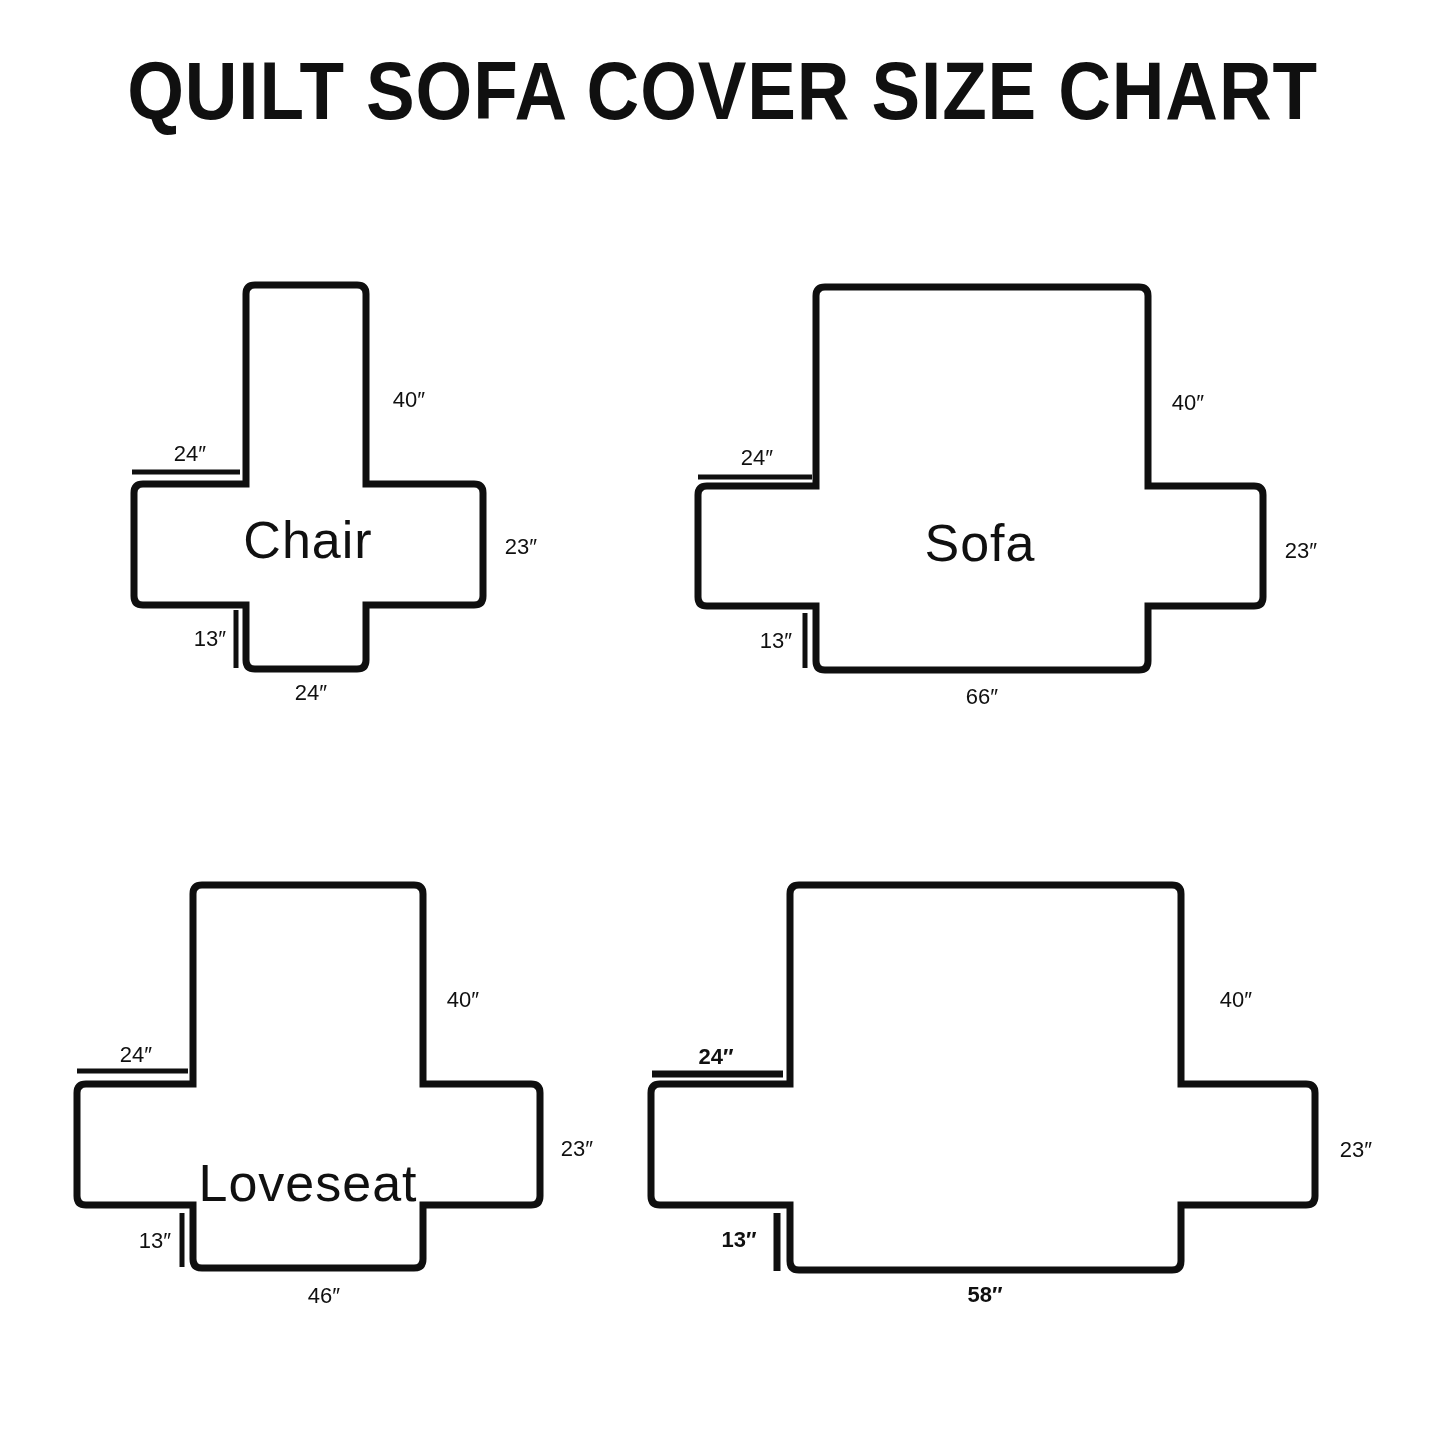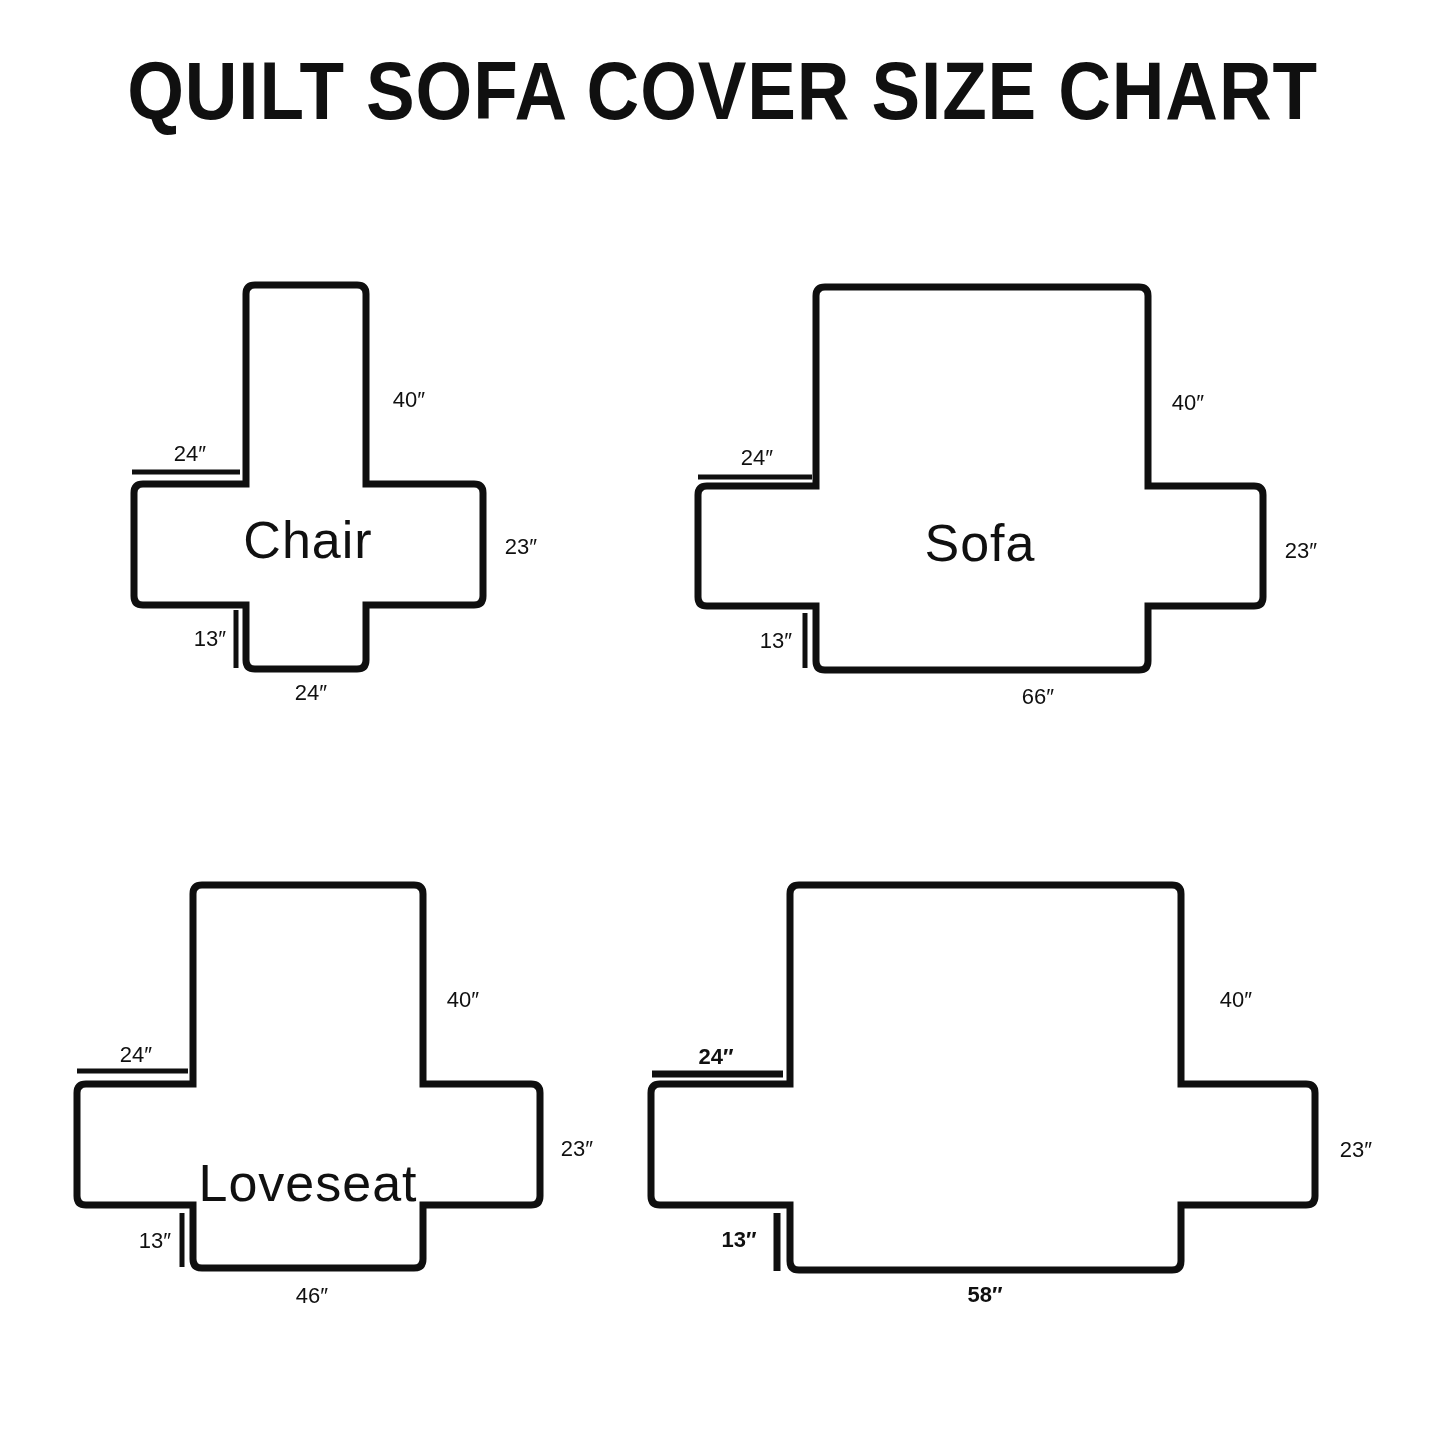--- a/index.html
+++ b/index.html
@@ -70,30 +70,30 @@
     <span class="lbl" style="left:210px;top:639px">13″</span>
     <span class="lbl" style="left:311px;top:693px">24″</span>
   </div>
 
   <div class="panel">
     <span class="lbl panel-name" style="left:980px;top:543px">Sofa</span>
     <span class="lbl" style="left:1188px;top:403px">40″</span>
     <span class="lbl" style="left:757px;top:458px">24″</span>
     <span class="lbl" style="left:1301px;top:551px">23″</span>
     <span class="lbl" style="left:776px;top:641px">13″</span>
-    <span class="lbl" style="left:1038px;top:697px">66″</span>
+    <span class="lbl" style="left:982px;top:697px">66″</span>
   </div>
 
   <div class="panel">
     <span class="lbl panel-name" style="left:308px;top:1183px">Loveseat</span>
     <span class="lbl" style="left:463px;top:1000px">40″</span>
     <span class="lbl" style="left:136px;top:1055px">24″</span>
     <span class="lbl" style="left:577px;top:1149px">23″</span>
     <span class="lbl" style="left:155px;top:1241px">13″</span>
-    <span class="lbl" style="left:312px;top:1296px">46″</span>
+    <span class="lbl" style="left:324px;top:1296px">46″</span>
   </div>
 
   <div class="panel">
     <span class="lbl" style="left:1236px;top:1000px">40″</span>
     <span class="lbl bold" style="left:716px;top:1057px">24″</span>
     <span class="lbl" style="left:1356px;top:1150px">23″</span>
     <span class="lbl bold" style="left:739px;top:1240px">13″</span>
     <span class="lbl bold" style="left:985px;top:1295px">58″</span>
   </div>
 

